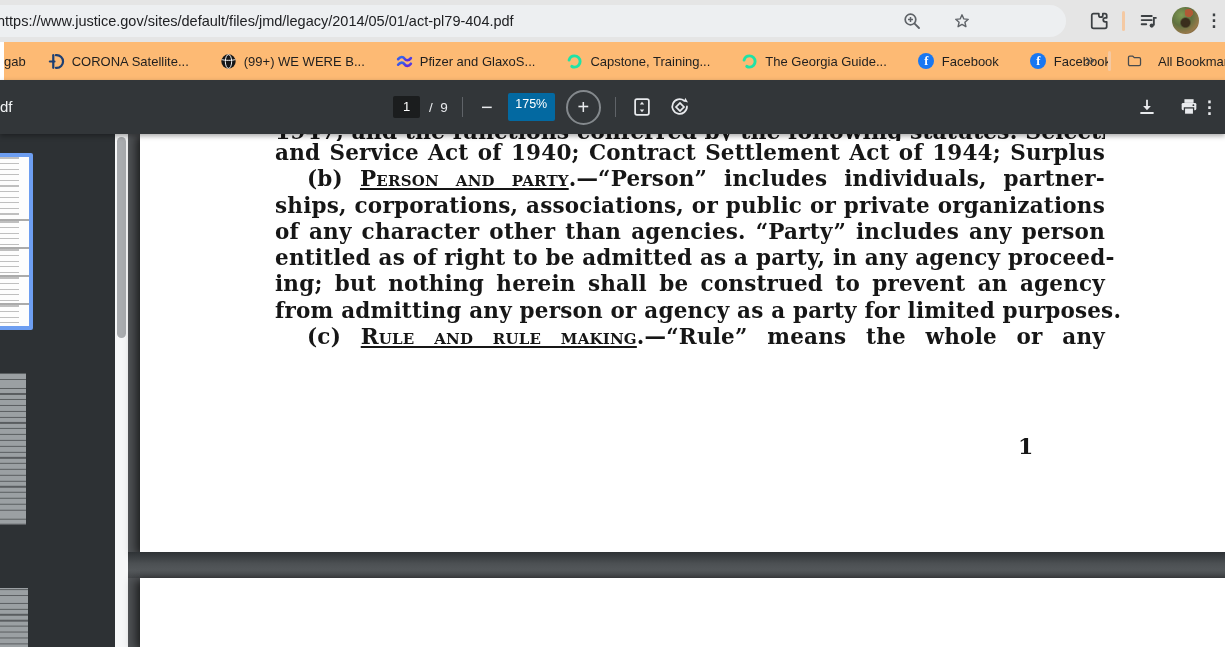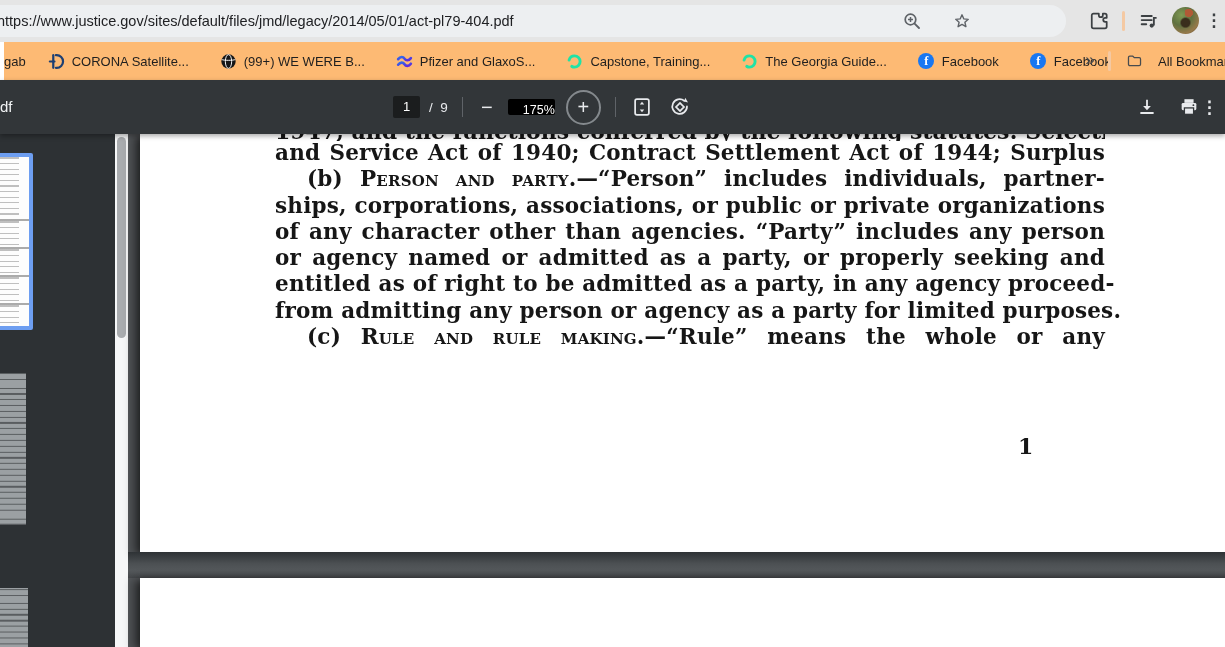--- a/index.html
+++ b/index.html
@@ -40,21 +40,21 @@
   .allbm{position:absolute;left:1122px;top:0;height:38px;display:flex;align-items:center;}
   .allbm .bmlabel{margin-left:8px;}
   
   .pdf-toolbar{position:absolute;left:0;top:80px;width:1225px;height:54px;background:#323639;box-shadow:0 2px 5px rgba(0,0,0,.35);z-index:5;}
   .fname{position:absolute;left:0;top:0;height:44px;line-height:54px;color:#f1f3f4;font-size:15px;}
   .tb-center{position:absolute;left:393px;top:0;height:54px;display:flex;align-items:center;}
   .pagebox{width:27px;height:22px;background:#1b1d1e;border-radius:2px;color:#fff;font-size:13px;line-height:22px;text-align:center;}
   .pageof{color:#e8eaed;font-size:13.5px;margin-left:9px;white-space:pre;}
   .tb-div{width:1px;height:20px;background:#5f6368;margin:0 14px;}
   .tb-txtbtn{color:#e8eaed;font-size:20px;width:20px;text-align:center;}
-  .zoombox{width:47px;height:16px;background:#000000;border-radius:2px;color:#fff;font-size:12.5px;line-height:22px;text-align:right;margin:0 11px;}
+  .zoombox{width:47px;height:28px;background:#0369a1;border-radius:2px;color:#fff;font-size:12.5px;line-height:22px;text-align:center;margin:0 11px;}
   .plus-circle{width:31px;height:31px;border:2px solid #84898d;border-radius:50%;display:flex;align-items:center;justify-content:center;color:#e8eaed;font-size:20px;}
   .tb-icon{width:24px;height:24px;display:flex;align-items:center;justify-content:center;}
   .tb-icon + .tb-icon{margin-left:14px;}
   .tb-right{position:absolute;right:8px;top:0;height:54px;display:flex;align-items:center;}
   .tb-right .tb-icon{margin-left:18px;}
   .kebab-tb{color:#e8eaed;font-size:17px;font-weight:700;width:16px;text-align:center;}
   
   .content{position:absolute;left:0;top:134px;width:1225px;height:513px;background:#54575a;}
   .sidebar{position:absolute;left:0;top:0;width:115px;height:513px;background:#2d3134;overflow:hidden;}
   .thumb{position:absolute;overflow:hidden;}
@@ -74,21 +74,21 @@
   .page1{top:0;height:418px;}
   .page-gap{position:absolute;left:128px;top:418px;width:1097px;height:26px;
     background:linear-gradient(180deg,#2e3235 0%,#4c5053 45%,#54585b 72%,#45484b 100%);}
   .page2{top:444px;height:69px;}
   .clipline{position:absolute;left:135px;top:0;width:830px;height:7px;overflow:hidden;}
   .clipline span{display:block;margin-top:-16px;font-family:"DejaVu Serif",serif;font-weight:700;font-size:22px;color:#141414;white-space:nowrap;}
   .textblock{position:absolute;left:135px;top:6px;width:830px;font-family:"DejaVu Serif",serif;font-weight:700;font-size:21.5px;color:#161616;letter-spacing:.2px;}
   .pline{height:26.3px;line-height:26.3px;text-align:justify;text-align-last:justify;white-space:nowrap;overflow:visible;}
   .pline.nojust{text-align:left;text-align-last:left;}
   .pline.ind{padding-left:32px;}
-  .pline .sc{font-variant:small-caps;}
+  .pline .sc{font-variant:small-caps;text-decoration:underline;}
   .docpagenum{position:absolute;left:878px;top:299px;font-family:"DejaVu Serif",serif;font-weight:700;font-size:22px;color:#161616;}
 </style>
 </head>
 <body>
 
 <div class="omnibox-row">
   <div class="omnibox">
 
     <span class="url-text">https://www.justice.gov/sites/default/files/jmd/legacy/2014/05/01/act-pl79-404.pdf</span>
     <div class="ob-icon zoomind-icon">
@@ -272,22 +272,22 @@
 
   <div class="page page1">
     <div class="clipline">
       <span>1947, and the functions conferred by the following statutes: Selective Training</span>
     </div>
     <div class="textblock" id="doc-lines">
         <div class="pline"><span>and Service Act of 1940; Contract Settlement Act of 1944; Surplus</span></div>
         <div class="pline ind"><span>(b) </span><span class="sc">Person and party</span><span>.—“Person” includes individuals, partner-</span></div>
         <div class="pline"><span>ships, corporations, associations, or public or private organizations</span></div>
         <div class="pline"><span>of any character other than agencies.  “Party” includes any person</span></div>
-        <div class="pline"><span>or agency named or admitted as a party, or properly seeking and</span></div>
         <div class="pline"><span>entitled as of right to be admitted as a party, in any agency proceed-</span></div>
+        <div class="pline"><span>ing; but nothing herein shall be construed to prevent an agency</span></div>
         <div class="pline"><span>from admitting any person or agency as a party for limited purposes.</span></div>
         <div class="pline ind"><span>(c) </span><span class="sc">Rule and rule making</span><span>.—“Rule” means the whole or any</span></div>
       </div>
     <div class="docpagenum">1</div>
   </div>
   <div class="page-gap"></div>
   <div class="page page2"></div>
 </div>
 
 </body></html>

